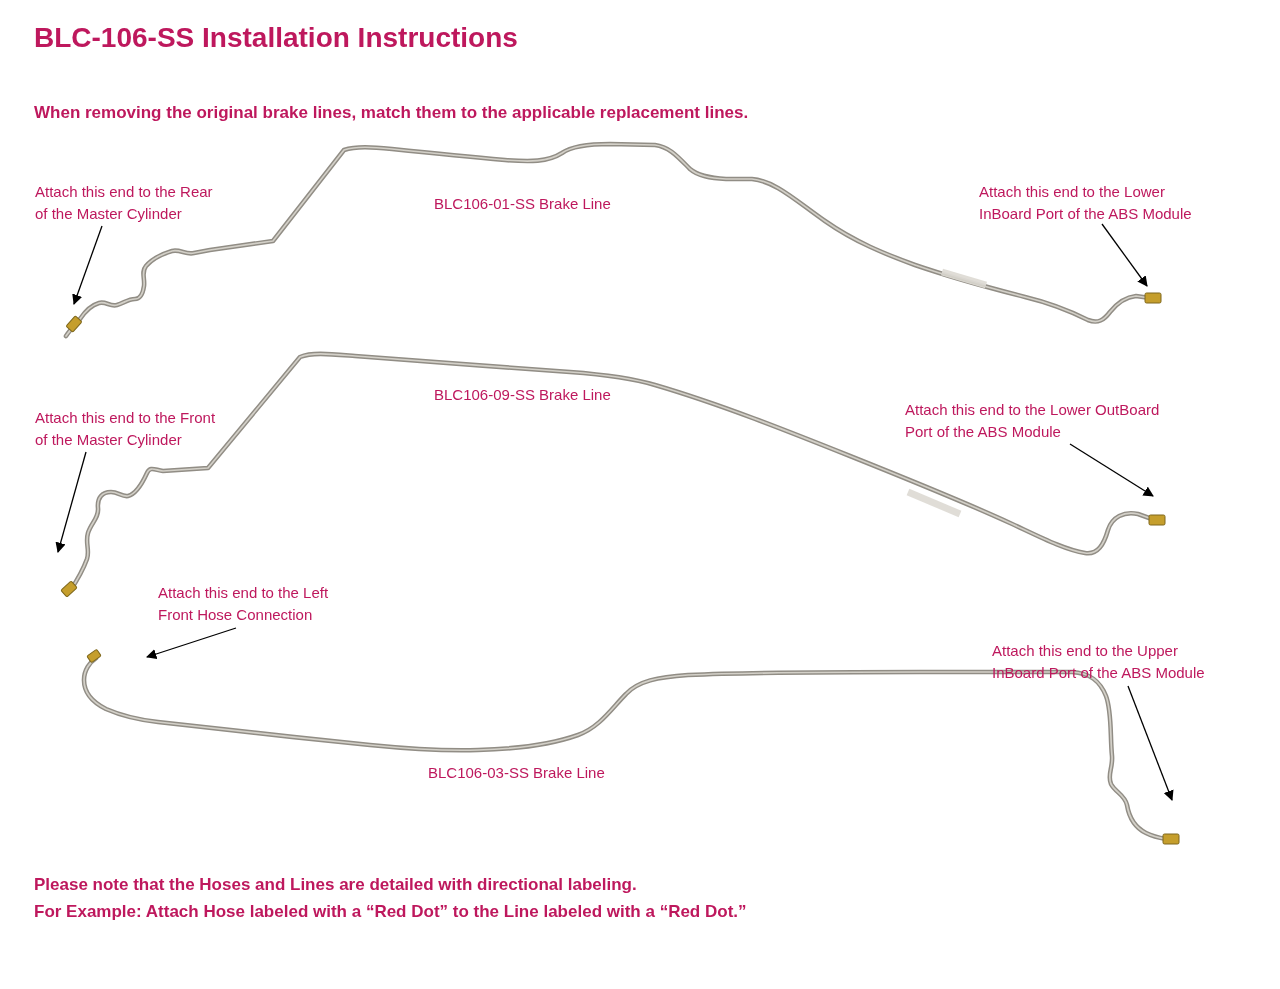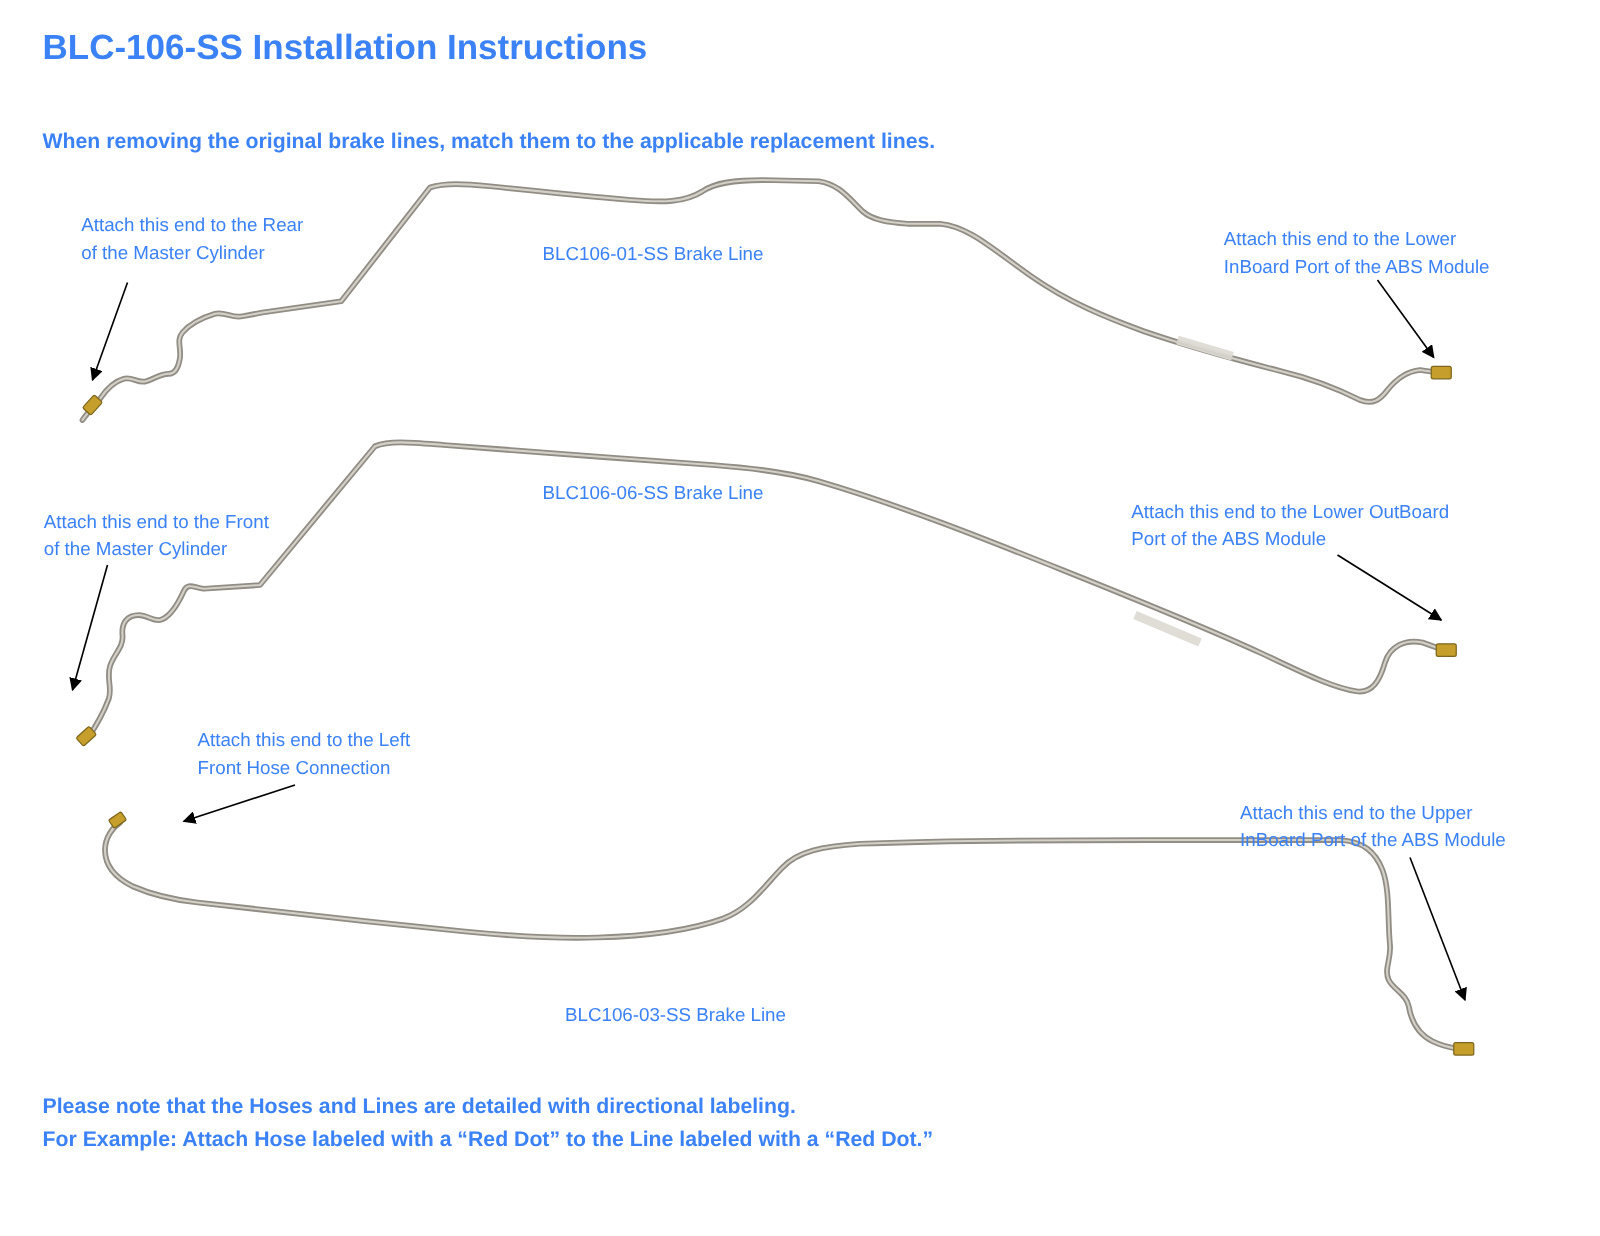--- a/index.html
+++ b/index.html
@@ -2,21 +2,21 @@
 <html><head>
 <meta charset="utf-8">
 <style>
   html, body { margin: 0; padding: 0; background: #ffffff; }
   .page {
     position: relative;
     width: 1280px;
     height: 989px;
     background: #ffffff;
     font-family: "Liberation Sans", sans-serif;
-    color: #3b82f6;
+    color: #be185d;
     overflow: hidden;
   }
   .abs { position: absolute; }
   .title {
     left: 34px; top: 22px;
     font-size: 28px;
     font-weight: 700;
     letter-spacing: 0;
   }
   .subtitle {
@@ -226,32 +226,32 @@
     <path class="arrow" marker-end="url(#arrowhead)" d="M 86 452 L 58 552"></path>
     <path class="arrow" marker-end="url(#arrowhead)" d="M 1070 444 L 1153 496"></path>
     <path class="arrow" marker-end="url(#arrowhead)" d="M 236 628 L 147 657"></path>
     <path class="arrow" marker-end="url(#arrowhead)" d="M 1128 686 L 1172 800"></path>
   </svg>
 
   <div class="abs title">BLC-106-SS Installation Instructions</div>
   <div class="abs subtitle sub2">When removing the original brake lines, match them to the applicable replacement lines.</div>
 
   <div class="abs line-label" style="left:434px; top:175px;margin-top:20px;">BLC106-01-SS Brake Line</div>
-  <div class="abs annotation" style="left:35px; top:170px;margin-left:30px;">Attach this end to the Rear
+  <div class="abs annotation" style="left:35px; top:181px;">Attach this end to the Rear
 of  the Master Cylinder</div>
   <div class="abs annotation" style="left:979px; top:181px;">Attach this end to the Lower
 InBoard Port of the ABS Module</div>
 
-  <div class="abs line-label" style="left:434px; top:386px;">BLC106-06-SS Brake Line</div>
+  <div class="abs line-label" style="left:434px; top:386px;">BLC106-09-SS Brake Line</div>
   <div class="abs annotation" style="left:35px; top:407px;">Attach this end to the Front
 of the Master Cylinder</div>
   <div class="abs annotation" style="left:905px; top:399px;">Attach this end to the Lower OutBoard
 Port of the ABS Module</div>
 
-  <div class="abs line-label" style="left:452px; top:764px;margin-top:40px;">BLC106-03-SS Brake Line</div>
+  <div class="abs line-label" style="left:428px; top:764px;">BLC106-03-SS Brake Line</div>
   <div class="abs annotation" style="left:158px; top:582px;">Attach this end to the Left
 Front Hose Connection</div>
   <div class="abs annotation" style="left:992px; top:640px;">Attach this end to the Upper
 InBoard Port of the ABS Module</div>
 
   <div class="abs footer f1">Please note that the Hoses and Lines are detailed with directional labeling.</div>
   <div class="abs footer f2">For Example: Attach Hose labeled with a “Red Dot” to the Line labeled with a “Red Dot.”</div>
 
 </div>
 

